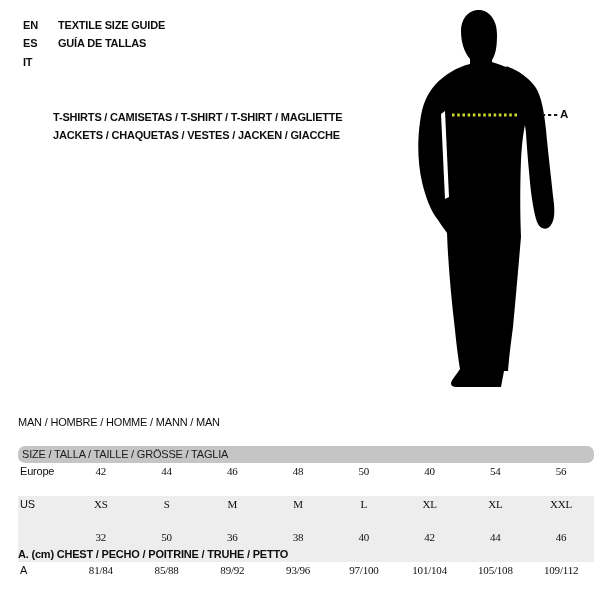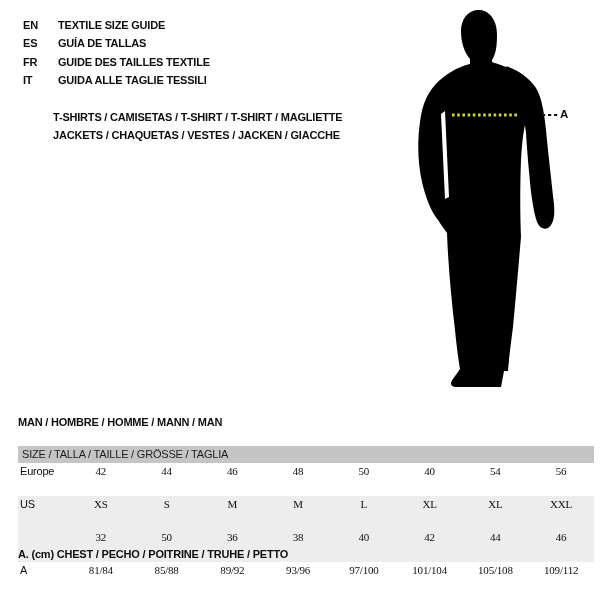--- a/index.html
+++ b/index.html
@@ -22,50 +22,45 @@
   .lang-row{display:flex;height:18.6px;align-items:flex-end;}
   .lang-code{width:35px;font-size:11px;font-weight:bold;letter-spacing:-0.2px;}
   .lang-label{font-size:11px;font-weight:bold;letter-spacing:-0.2px;}
   
   .product-types{position:absolute;left:20px;top:108px;margin-left:33px;}
   .product-line{font-size:11px;font-weight:bold;letter-spacing:-0.2px;line-height:18px;}
   
   .figure-svg{position:absolute;left:405px;top:5px;width:160px;height:385px;}
   .measure-a{position:absolute;left:560px;top:108px;font-size:11.5px;font-weight:600;letter-spacing:-0.2px;}
   
-  .section-title{position:absolute;left:18px;top:416px;font-size:11px;font-weight:bold;letter-spacing:-0.2px;text-align:right;}
+  .section-title{position:absolute;left:18px;top:416px;font-size:11px;font-weight:normal;letter-spacing:-0.2px;text-align:right;}
   
   .size-table{position:absolute;left:18px;top:446px;width:576px;font-size:11px;letter-spacing:-0.2px;}
-  .thead{height:17px;line-height:17px;background:var(--header-bar);padding-left:4px;color:#1c1c1c;}
+  .thead{height:17px;line-height:17px;background:var(--header-bar);padding-left:4px;color:#1c1c1c;border-radius:7px;}
   .trow{display:flex;height:33px;line-height:17px;}
   .trow.shade{background:var(--row-shade);}
   .tlabel{width:50px;padding-left:2px;}
   .tcell{flex:1;text-align:center;font-family:Liberation Serif, serif;}
   
   .footnote{position:absolute;left:18px;top:548px;font-size:11px;font-weight:bold;letter-spacing:-0.2px;}
 </style>
 </head>
 <body>
 
 <div class="lang-block">
   <div class="lang-row">
     <span class="lang-code">EN</span>
     <span class="lang-label">TEXTILE SIZE GUIDE</span>
   </div>
   <div class="lang-row">
     <span class="lang-code">ES</span>
     <span class="lang-label">GUÍA DE TALLAS</span>
   </div>
   <div class="lang-row">
-    <span class="lang-code">FR</span>
-    <span class="lang-label">GUIDE DES TAILLES TEXTILE</span>
-  </div>
-  <div class="lang-row">
     <span class="lang-code">IT</span>
-    <span class="lang-label">GUIDA ALLE TAGLIE TESSILI</span>
   </div>
 </div>
 
 <div class="product-types">
   <div class="product-line">T-SHIRTS / CAMISETAS / T-SHIRT / T-SHIRT / MAGLIETTE</div>
   <div class="product-line">JACKETS / CHAQUETAS / VESTES / JACKEN / GIACCHE</div>
 </div>
 
 <svg class="figure-svg" viewBox="405 5 160 385" xmlns="http://www.w3.org/2000/svg">
 

